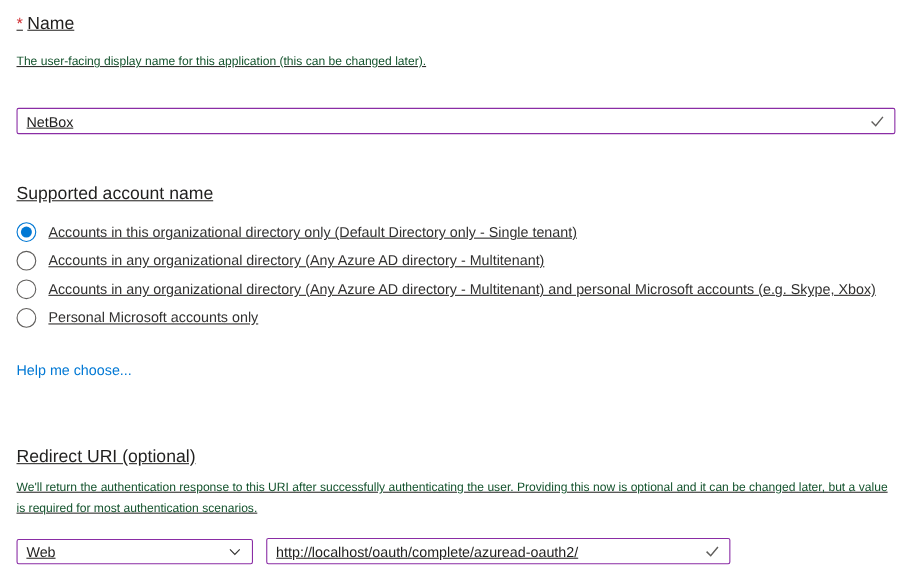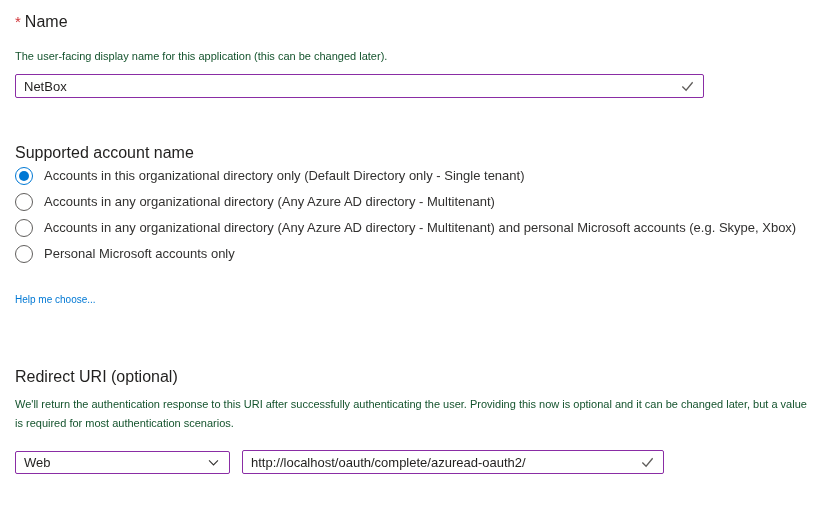--- a/index.html
+++ b/index.html
@@ -5,20 +5,21 @@
   * { margin: 0; padding: 0; box-sizing: border-box; }
   html, body { background: #ffffff; }
   .page {
     width: 829px;
     height: 516px;
     background: #ffffff;
     font-family: "Liberation Sans", sans-serif;
     color: #323130;
     position: relative;
     overflow: hidden;
+    text-decoration: underline;
   }
   .inner { padding: 11px 14px 0 15px; }
 
   .section-title {
     font-size: 16px;
     line-height: 21px;
     color: #201f1e;
     font-weight: 400;
   }
   .req-star { color: #d13438; margin-right: 4px; font-size: 15px; }
@@ -51,26 +52,26 @@
     height: 100%;
   }
   .valid-check {
     position: absolute;
     right: 8px;
     top: 50%;
     transform: translateY(-50%);
     display: flex;
   }
 
-  .name-input-wrap { margin-top: 8px; width: 689px; }
+  .name-input-wrap { margin-top: 32px; width: 799px; }
 
   .account-title { margin-top: 44px; }
   .question { margin-top: 19px; font-size: 13px; line-height: 18px; color: #323130; }
 
-  .radio-list { }
+  .radio-list { margin-top: 11px; }
   .radio-row {
     display: flex;
     align-items: center;
     height: 26px;
     cursor: pointer;
   }
   .radio-circle {
     width: 18px;
     height: 18px;
     border: 1px solid #605e5c;
@@ -86,21 +87,21 @@
     position: absolute;
     left: 3px; top: 3px; right: 3px; bottom: 3px;
     background: #0078d4;
     border-radius: 50%;
   }
   .radio-label { font-size: 13px; color: #323130; line-height: 18px; }
 
   .help-link {
     display: inline-block;
     margin-top: 27px;
-    font-size: 10px;
+    font-size: 13px;
     color: #0078d4;
     text-decoration: none;
     cursor: pointer;
   }
 
   .redirect-title { margin-top: 59px; }
   .redirect-desc { max-width: 801px; margin-top: 8px; }
 
   .uri-row {
     margin-top: 17px;

